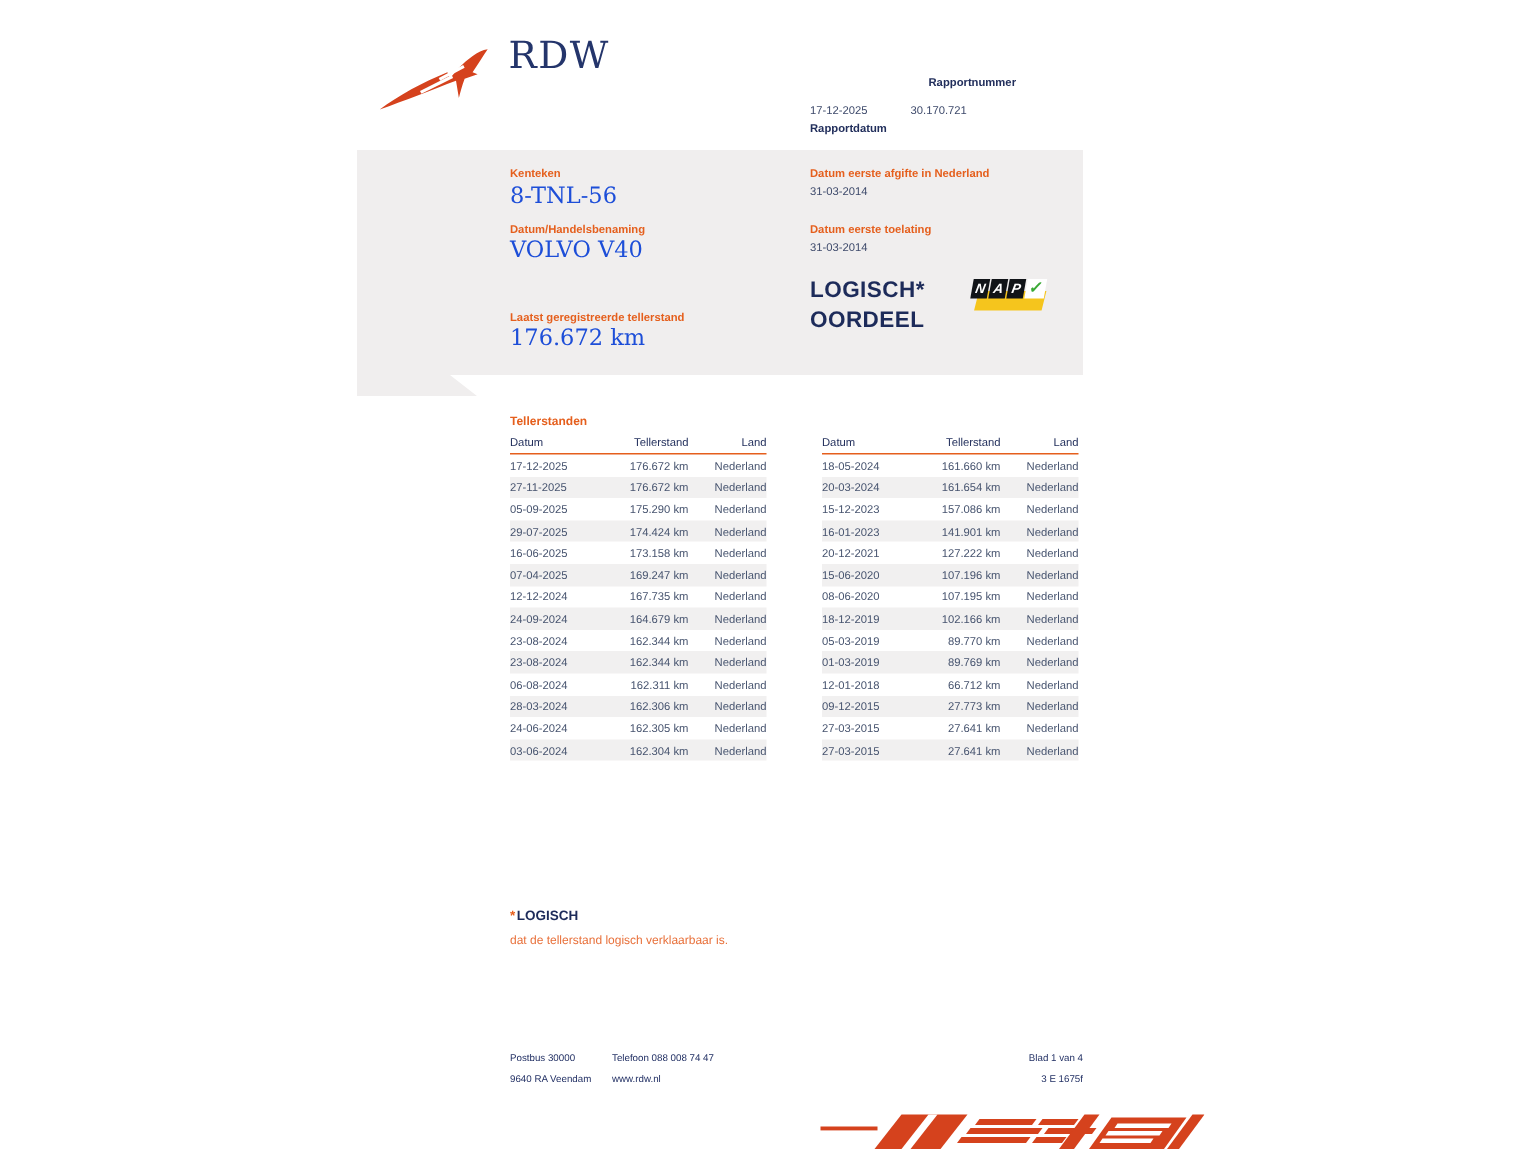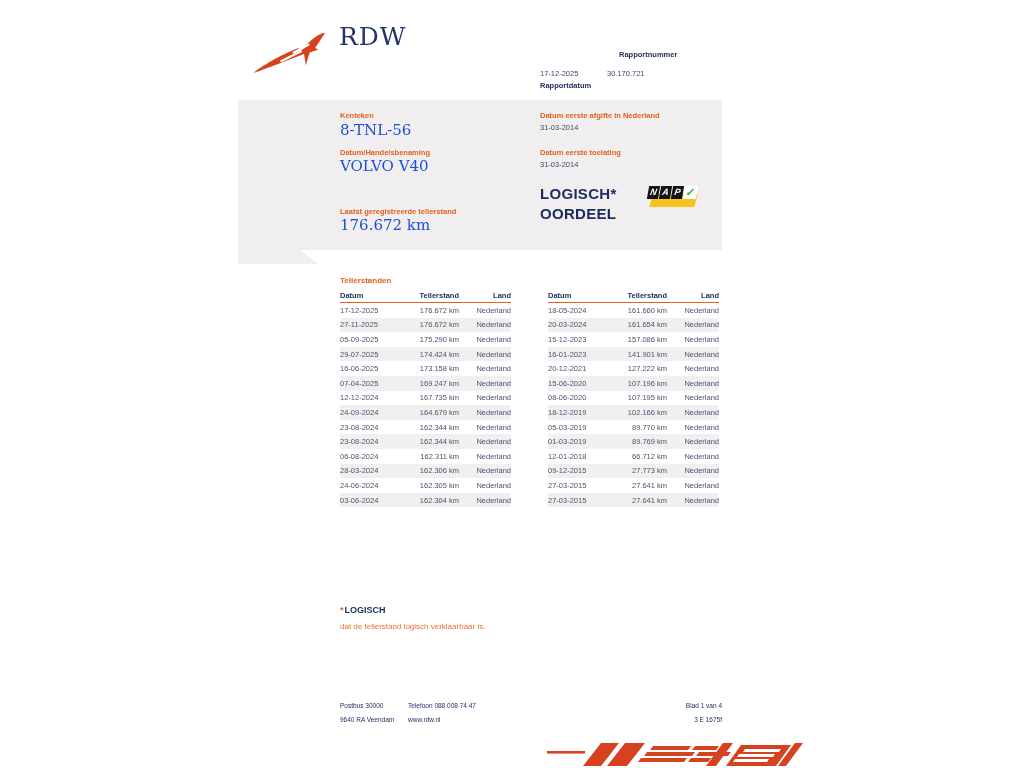--- a/index.html
+++ b/index.html
@@ -28,22 +28,22 @@
   .nap-yellow { position:absolute; left:3px; top:8px; width:45px; height:13px; background:#f5c51d; transform:skewX(-14deg); }
   .nap-tile { position:absolute; top:0; width:11px; height:13px; background:#111418; transform:skewX(-10deg);
               color:#fff; font-weight:bold; font-style:italic; font-size:9px; text-align:center; line-height:13px; }
   .nap-check-box { position:absolute; top:0; left:36px; width:13px; height:13px; background:#fff; transform:skewX(-10deg);
                    color:#3aa935; font-weight:bold; font-size:11px; text-align:center; line-height:13px; }
 
   
   .tbl-heading { left:340px; top:276px; font-weight:bold; font-size:8px; color:#e55f1d; }
   .tbl { top:290px; width:171px; }
   .tbl-left { left:340px; } .tbl-right { left:548px; }
-  .thead { display:flex; height:13px; align-items:center; padding-bottom:2px;
-           border-bottom:1.5px solid #e55f1d; font-weight:bold; font-size:7.5px; color:#222f5c; }
+  .thead { display:flex; height:13px; align-items:flex-start; padding-bottom:2px;
+           border-bottom:1.5px solid #e55f1d; font-weight:normal; font-size:7.5px; color:#222f5c; }
   .tbody .trow { display:flex; height:14.6px; align-items:center; font-size:7.5px; color:#47546f; }
   .tbody .trow:nth-child(even) { background:#f1f0f0; }
   .c0 { width:62px; text-align:left; }
   .c1 { width:57px; text-align:right; }
   .c2 { flex:1; text-align:right; }
 
   
   .footnote-title { left:340px; top:605px; font-weight:bold; font-size:9px; color:#1d2b5a; }
   .footnote-ast { color:#e55f1d; margin-right:1px; font-size:9px; font-weight:bold; }
   .footnote-text { left:340px; top:620px; width:392px; font-size:8px; line-height:13px; color:#e8703a; }

